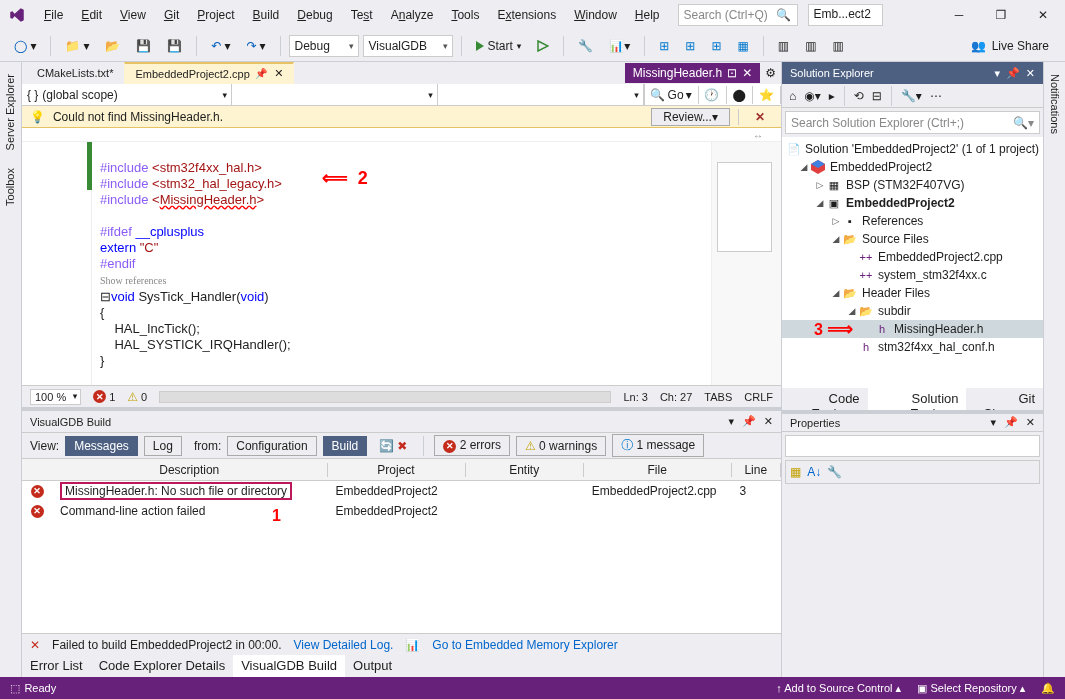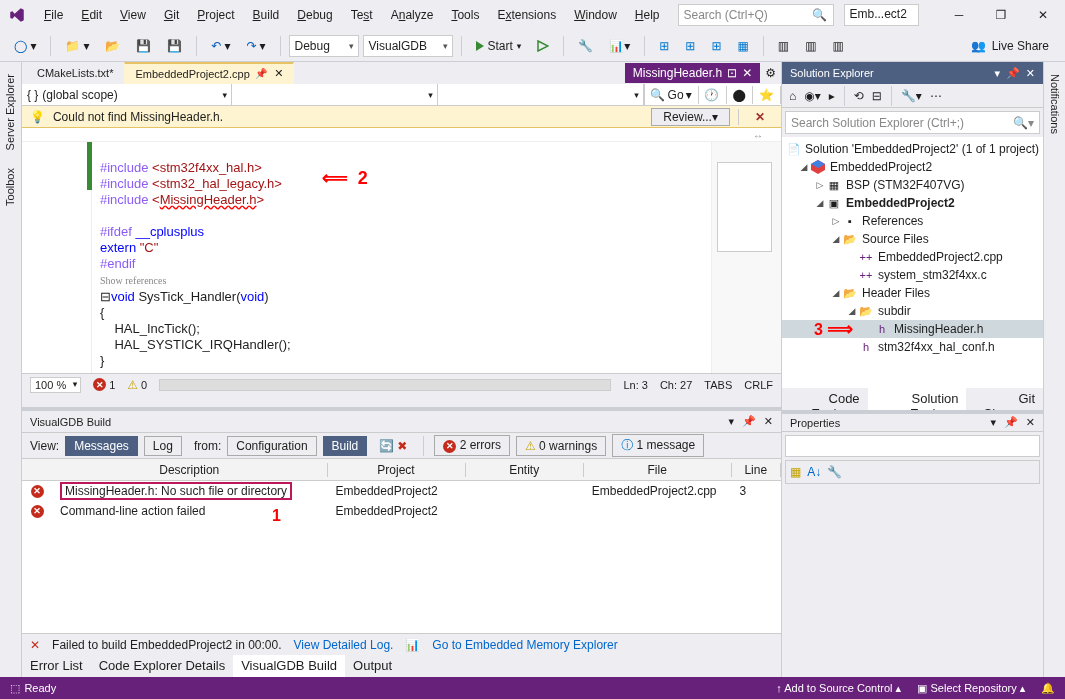--- a/index.html
+++ b/index.html
@@ -1,21 +1,21 @@
 <!DOCTYPE html>
 <html><head>
 <meta charset="utf-8">
 <style>
 * { box-sizing: border-box; margin: 0; padding: 0; font-family: 'Segoe UI', Tahoma, sans-serif; }
 body { width: 1065px; height: 699px; background: #eeeef2; font-size: 12px; color: #1e1e1e; overflow: hidden; position: relative; }
 .titlebar { height: 30px; background: #eeeef2; display: flex; align-items: center; padding: 0 8px; }
 .vs-logo { width: 18px; height: 18px; margin-right: 10px; }
 .menu-items { display: flex; gap: 2px; }
 .menu-item { padding: 4px 8px; cursor: pointer; }
-.title-search { margin-left: 10px; width: 156px; height: 22px; border: 1px solid #ccc; background: #fff; padding: 0 5px; display:flex; align-items:center;gap:8px; }
+.title-search { margin-left: 10px; width: 120px; height: 22px; border: 1px solid #ccc; background: #fff; padding: 0 5px; display:flex; align-items:center;gap:8px; }
 .title-box-name { margin-left: 10px; width: 75px; height: 22px; border: 1px solid #ccc; background: #fff; padding: 2px 5px; overflow:hidden; text-overflow: ellipsis; white-space:nowrap; }
 .win-controls { margin-left: auto; display: flex; gap: 14px; }
 .win-btn { width: 28px; height: 22px; display: flex; align-items: center; justify-content: center; cursor:pointer; }
 .toolbar { height: 32px; background: #eeeef2; display: flex; align-items: center; padding: 0 8px; gap: 4px; border-bottom: 1px solid #ccced5; }
 .tb-btn { padding: 3px 5px; display: flex; align-items: center; gap:3px; cursor:pointer; border:1px solid transparent; }
 .tb-sep { width: 1px; height: 20px; background: #ccced5; margin: 0 4px; }
 .tb-combo { height: 22px; border: 1px solid #ccc; background: #fff; padding: 1px 18px 1px 5px; position:relative; display:flex; align-items:center;}
 .tb-combo::after{content:'▾'; position:absolute; right:4px; font-size:9px; color:#555;}
 .start-btn { display: flex; align-items: center; gap: 4px; padding: 2px 6px; cursor:pointer; }
 .play-icon { width: 0; height: 0; border-left: 8px solid #388a34; border-top: 5px solid transparent; border-bottom: 5px solid transparent; }
@@ -70,21 +70,21 @@
 .tree-node.selected{background:#cfd8dc;}
 .tree-icon { width: 16px; height: 16px; margin-right: 4px; display: inline-flex; align-items: center; justify-content: center; font-size:11px; }
 .expander { width: 12px; font-size: 9px; color: #555; text-align: center; }
 .node-bold{font-weight:bold;}
 .se-tabs { height: 22px; background: #eeeef2; display: flex; }
 .se-tab { padding: 3px 8px; font-size: 13px; cursor:pointer;text-align:right; }
 .se-tab.active { background: #fff; }
 .properties-panel { background: #eeeef2; display:flex; flex-direction:column;}
 .prop-toolbar{height:24px; display:flex; align-items:center; padding:0 4px; border:1px solid #ccc; margin:3px; background:#eeeef2; gap:6px;}
 .prop-empty{flex:1; background:#eeeef2;}
-.build-panel { height: 270px; display: flex; flex-direction: column; border-top: 4px solid #ccced5; margin-top: 12px;}
+.build-panel { height: 270px; display: flex; flex-direction: column; border-top: 4px solid #ccced5;}
 .panel-header.light{background:#eeeef2; color:#1e1e1e; border-bottom:1px solid #ccc;}
 .build-toolbar { height: 26px; background: #eeeef2; display: flex; align-items: center; padding: 0 8px; gap: 6px; border-bottom:1px solid #ccc;}
 .btn-rect { border: 1px solid #aaa; padding: 2px 8px; background: #eeeef2; cursor:pointer;}
 .btn-rect.active { background: #4d6082; color: #fff; border-color:#4d6082;}
 .build-grid { flex: 1; background: #fff; font-size: 12px; overflow:auto;}
 .grid-header { display: flex; background: #f3f3f3; border-bottom: 1px solid #ccc; height: 22px; align-items: center; }
 .grid-header div { border-right: 1px solid #ccc; padding: 0 8px; }
 .grid-row { display: flex; height: 20px; align-items: center; }
 .grid-row div { padding: 0 8px; }
 .col-icon{width:30px; flex-shrink:0; display:flex; justify-content:center;}

